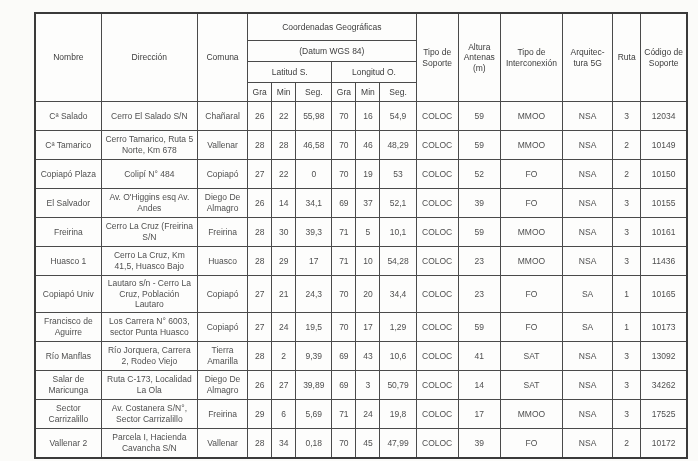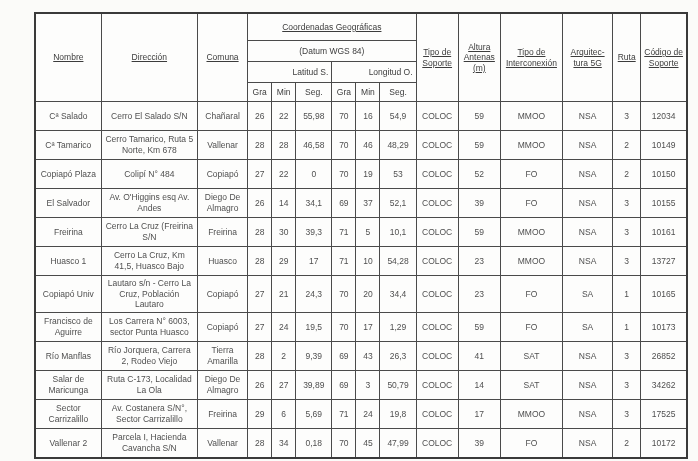--- a/index.html
+++ b/index.html
@@ -30,23 +30,23 @@
     vertical-align: middle;
     padding: 2px 3px;
     color: #4f4f4f;
     font-size: 8.5px;
     line-height: 1.25;
     overflow: hidden;
     word-wrap: break-word;
   }
   table { border: 2px solid #3a3a3a; }
   thead th { color: #3c3c3c; }
-  thead tr.r1 th { height: 22px; text-decoration: underline; }
+  thead tr.r1 th { height: 22px; }
   thead tr.r2 th { height: 16px; }
-  thead tr.r3 th { height: 16px; text-align: right; }
+  thead tr.r3 th { height: 16px; }
   thead tr.r4 th { height: 14px; }
   tbody td { height: 24px; }
 </style>
 </head>
 <body>
 
 <div class="page">
   <table>
     <colgroup>
       <col style="width:66px">
@@ -188,21 +188,21 @@
           <td>29</td>
           <td>17</td>
           <td>71</td>
           <td>10</td>
           <td>54,28</td>
           <td>COLOC</td>
           <td>23</td>
           <td>MMOO</td>
           <td>NSA</td>
           <td>3</td>
-          <td>13727</td>
+          <td>11436</td>
         </tr>
         <tr>
           <td>Copiapó Univ</td>
           <td>Lautaro s/n - Cerro La Cruz, Población Lautaro</td>
           <td>Copiapó</td>
           <td>27</td>
           <td>21</td>
           <td>24,3</td>
           <td>70</td>
           <td>20</td>
@@ -233,27 +233,27 @@
         </tr>
         <tr>
           <td>Río Manflas</td>
           <td>Río Jorquera, Carrera 2, Rodeo Viejo</td>
           <td>Tierra Amarilla</td>
           <td>28</td>
           <td>2</td>
           <td>9,39</td>
           <td>69</td>
           <td>43</td>
-          <td>26,3</td>
+          <td>10,6</td>
           <td>COLOC</td>
           <td>41</td>
           <td>SAT</td>
           <td>NSA</td>
           <td>3</td>
-          <td>26852</td>
+          <td>13092</td>
         </tr>
         <tr>
           <td>Salar de Maricunga</td>
           <td>Ruta C-173, Localidad La Ola</td>
           <td>Diego De Almagro</td>
           <td>26</td>
           <td>27</td>
           <td>39,89</td>
           <td>69</td>
           <td>3</td>

